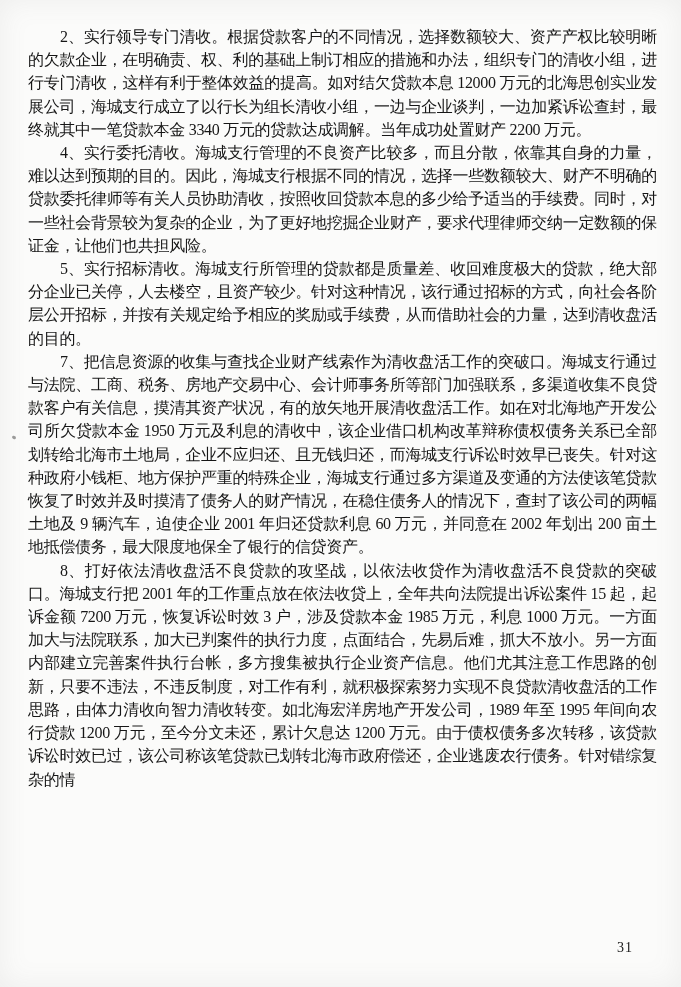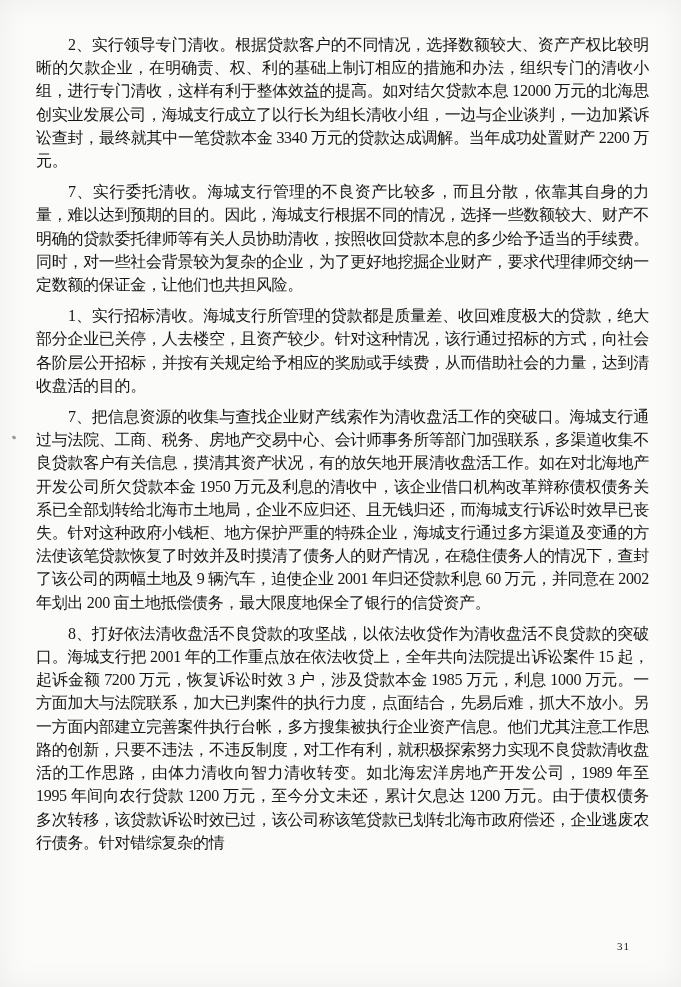--- a/index.html
+++ b/index.html
@@ -30,30 +30,30 @@
     top: 25px;
     width: 629px;
     font-size: 16px;
     line-height: 23.2px;
     letter-spacing: -0.3px;
     color: #161616;
     text-align: justify;
     text-justify: inter-ideograph;
   }
   .text-block p {
-    margin: 8px;
+    margin: 0;
     padding: 0;
     text-indent: 2em;
   }
   .page-number {
     position: absolute;
     left: 617px;
     top: 940px;
     width: 40px;
-    font-size: 11px;
+    font-size: 14px;
     color: #161616;
     letter-spacing: 1px;
     text-align: left;
   }
   .scan-dot {
     position: absolute;
     left: 12px;
     top: 436px;
     width: 4px;
     height: 3px;
@@ -61,20 +61,20 @@
     background: rgba(40,40,40,0.45);
     transform: rotate(20deg);
   }
 </style>
 </head>
 <body>
 
 <div class="page">
   <div class="text-block">
     <p>2、实行领导专门清收。根据贷款客户的不同情况，选择数额较大、资产产权比较明晰的欠款企业，在明确责、权、利的基础上制订相应的措施和办法，组织专门的清收小组，进行专门清收，这样有利于整体效益的提高。如对结欠贷款本息 12000 万元的北海思创实业发展公司，海城支行成立了以行长为组长清收小组，一边与企业谈判，一边加紧诉讼查封，最终就其中一笔贷款本金 3340 万元的贷款达成调解。当年成功处置财产 2200 万元。</p>
-    <p>7、实行委托清收。海城支行管理的不良资产比较多，而且分散，依靠其自身的力量，难以达到预期的目的。因此，海城支行根据不同的情况，选择一些数额较大、财产不明确的贷款委托律师等有关人员协助清收，按照收回贷款本息的多少给予适当的手续费。同时，对一些社会背景较为复杂的企业，为了更好地挖掘企业财产，要求代理律师交纳一定数额的保证金，让他们也共担风险。</p>
-    <p>1、实行招标清收。海城支行所管理的贷款都是质量差、收回难度极大的贷款，绝大部分企业已关停，人去楼空，且资产较少。针对这种情况，该行通过招标的方式，向社会各阶层公开招标，并按有关规定给予相应的奖励或手续费，从而借助社会的力量，达到清收盘活的目的。</p>
+    <p>4、实行委托清收。海城支行管理的不良资产比较多，而且分散，依靠其自身的力量，难以达到预期的目的。因此，海城支行根据不同的情况，选择一些数额较大、财产不明确的贷款委托律师等有关人员协助清收，按照收回贷款本息的多少给予适当的手续费。同时，对一些社会背景较为复杂的企业，为了更好地挖掘企业财产，要求代理律师交纳一定数额的保证金，让他们也共担风险。</p>
+    <p>5、实行招标清收。海城支行所管理的贷款都是质量差、收回难度极大的贷款，绝大部分企业已关停，人去楼空，且资产较少。针对这种情况，该行通过招标的方式，向社会各阶层公开招标，并按有关规定给予相应的奖励或手续费，从而借助社会的力量，达到清收盘活的目的。</p>
     <p>7、把信息资源的收集与查找企业财产线索作为清收盘活工作的突破口。海城支行通过与法院、工商、税务、房地产交易中心、会计师事务所等部门加强联系，多渠道收集不良贷款客户有关信息，摸清其资产状况，有的放矢地开展清收盘活工作。如在对北海地产开发公司所欠贷款本金 1950 万元及利息的清收中，该企业借口机构改革辩称债权债务关系已全部划转给北海市土地局，企业不应归还、且无钱归还，而海城支行诉讼时效早已丧失。针对这种政府小钱柜、地方保护严重的特殊企业，海城支行通过多方渠道及变通的方法使该笔贷款恢复了时效并及时摸清了债务人的财产情况，在稳住债务人的情况下，查封了该公司的两幅土地及 9 辆汽车，迫使企业 2001 年归还贷款利息 60 万元，并同意在 2002 年划出 200 亩土地抵偿债务，最大限度地保全了银行的信贷资产。</p>
     <p>8、打好依法清收盘活不良贷款的攻坚战，以依法收贷作为清收盘活不良贷款的突破口。海城支行把 2001 年的工作重点放在依法收贷上，全年共向法院提出诉讼案件 15 起，起诉金额 7200 万元，恢复诉讼时效 3 户，涉及贷款本金 1985 万元，利息 1000 万元。一方面加大与法院联系，加大已判案件的执行力度，点面结合，先易后难，抓大不放小。另一方面内部建立完善案件执行台帐，多方搜集被执行企业资产信息。他们尤其注意工作思路的创新，只要不违法，不违反制度，对工作有利，就积极探索努力实现不良贷款清收盘活的工作思路，由体力清收向智力清收转变。如北海宏洋房地产开发公司，1989 年至 1995 年间向农行贷款 1200 万元，至今分文未还，累计欠息达 1200 万元。由于债权债务多次转移，该贷款诉讼时效已过，该公司称该笔贷款已划转北海市政府偿还，企业逃废农行债务。针对错综复杂的情</p>
   </div>
   <div class="scan-dot"></div>
   <div class="page-number">31</div>
 </div>
 
 </body></html>

